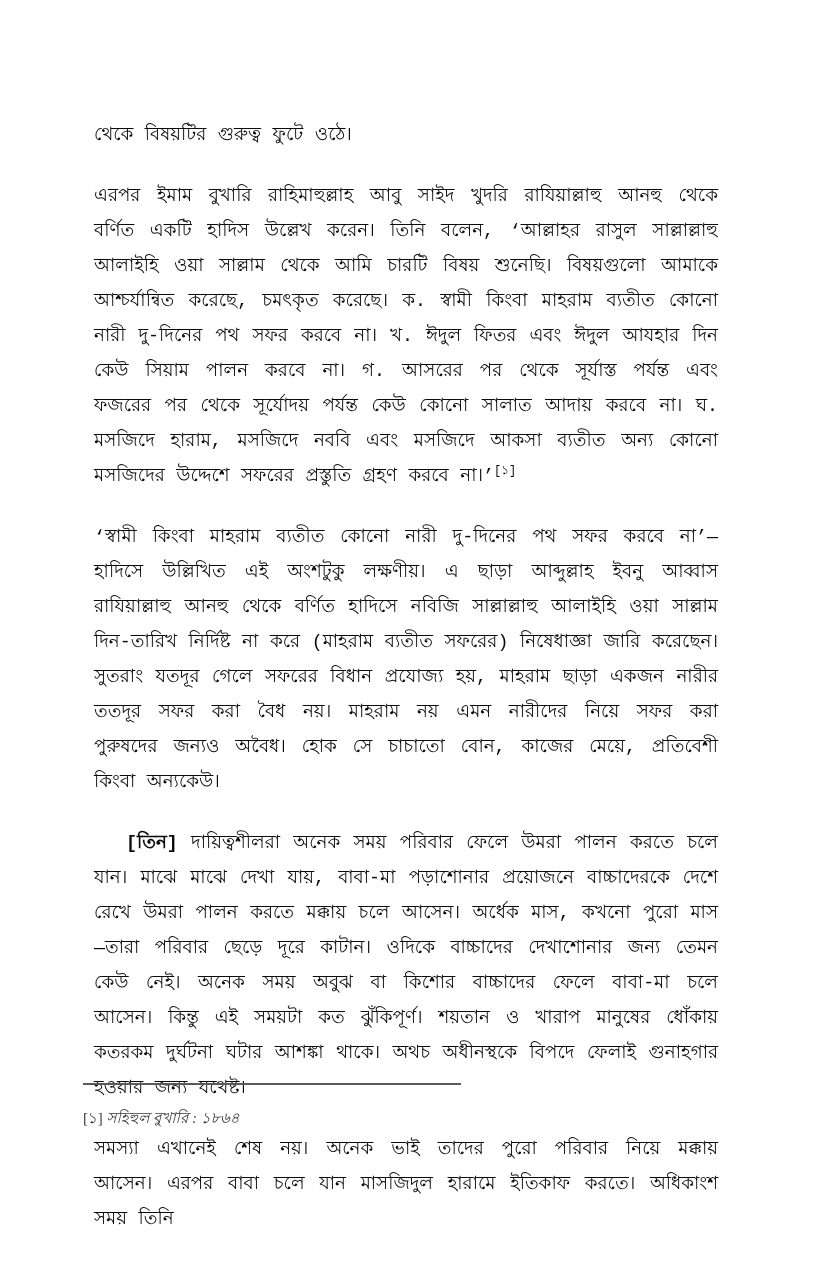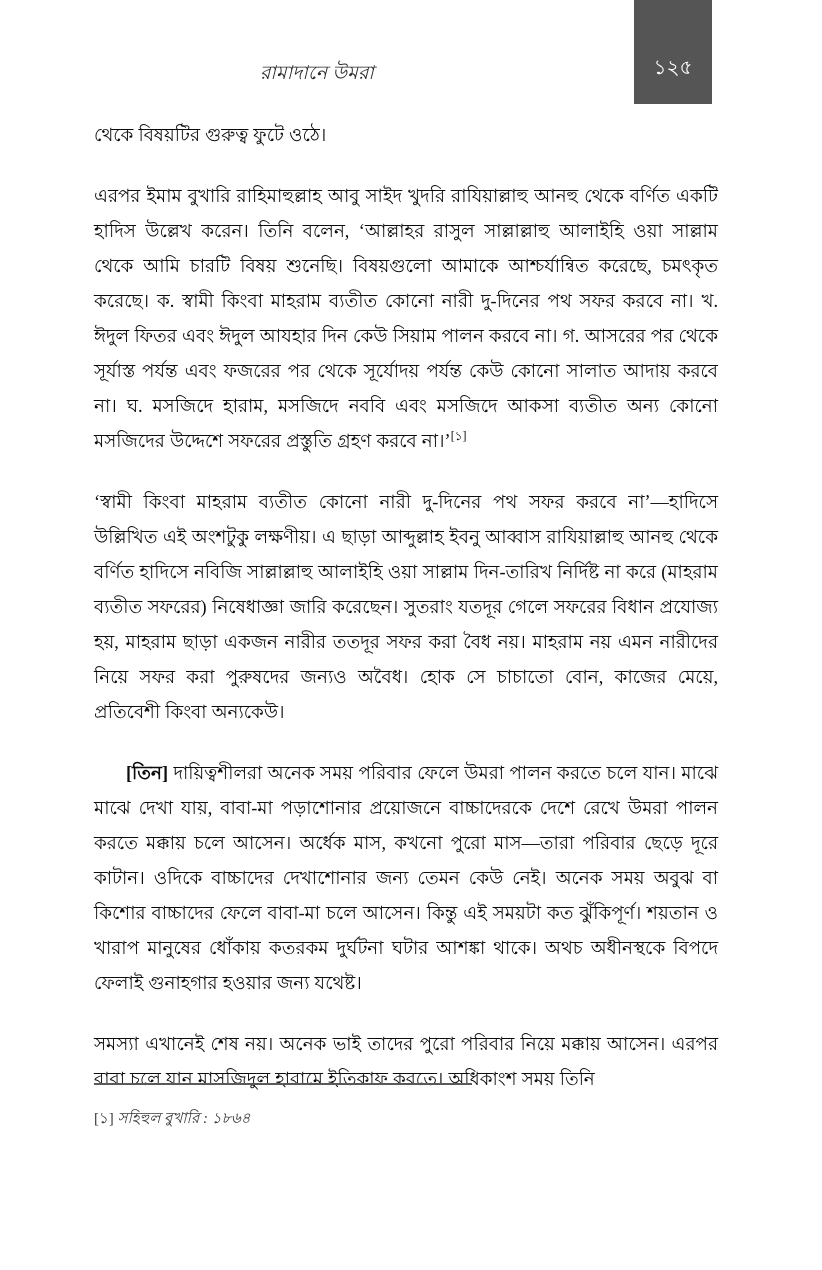--- a/index.html
+++ b/index.html
@@ -58,20 +58,21 @@
     font-size: 20px;
     line-height: 1;
   }
 
   
   .content {
     position: absolute;
     left: 94px;
     top: 118px;
     width: 624px;
+    font-family: Liberation Mono, monospace;
   }
   p.para {
     margin: 0 0 26px 0;
     font-size: 18.3px;
     line-height: 35px;
     text-align: justify;
     text-justify: inter-word;
     color: #0b0b0b;
     word-spacing: 0.5px;
   }
@@ -84,21 +85,21 @@
   }
   .fn-ref {
     font-size: 12px;
     vertical-align: super;
     line-height: 0;
   }
 
   
   .footnote-area {
     position: absolute;
-    left: 94px;
+    left: 83px;
     top: 1083px;
     width: 624px;
   }
   .footnote-rule {
     width: 378px;
     height: 2px;
     background: #5a5a5a;
     margin: 0 0 22px 0;
   }
   .footnote-item {
@@ -109,26 +110,20 @@
   }
   .footnote-num {
     font-style: normal;
   }
 </style>
 </head>
 <body>
 
 <div class="page">
 
-  <div class="page-header">
-    <div class="header-title">রামাদানে উমরা</div>
-    <div class="folio-box">
-      <div class="folio-number">১২৫</div>
-    </div>
-  </div>
 
   <div class="content">
 
     <p class="para"><span>থেকে বিষয়টির গুরুত্ব ফুটে ওঠে।</span></p>
 
     <p class="para"><span>এরপর ইমাম বুখারি রাহিমাহুল্লাহ আবু সাইদ খুদরি রাযিয়াল্লাহু আনহু থেকে বর্ণিত একটি হাদিস উল্লেখ করেন। তিনি বলেন, ‘আল্লাহর রাসুল সাল্লাল্লাহু আলাইহি ওয়া সাল্লাম থেকে আমি চারটি বিষয় শুনেছি। বিষয়গুলো আমাকে আশ্চর্যান্বিত করেছে, চমৎকৃত করেছে। ক. স্বামী কিংবা মাহরাম ব্যতীত কোনো নারী দু-দিনের পথ সফর করবে না। খ. ঈদুল ফিতর এবং ঈদুল আযহার দিন কেউ সিয়াম পালন করবে না। গ. আসরের পর থেকে সূর্যাস্ত পর্যন্ত এবং ফজরের পর থেকে সূর্যোদয় পর্যন্ত কেউ কোনো সালাত আদায় করবে না। ঘ. মসজিদে হারাম, মসজিদে নববি এবং মসজিদে আকসা ব্যতীত অন্য কোনো মসজিদের উদ্দেশে সফরের প্রস্তুতি গ্রহণ করবে না।’</span><span class="fn-ref">[১]</span></p>
 
     <p class="para"><span>‘স্বামী কিংবা মাহরাম ব্যতীত কোনো নারী দু-দিনের পথ সফর করবে না’—হাদিসে উল্লিখিত এই অংশটুকু লক্ষণীয়। এ ছাড়া আব্দুল্লাহ ইবনু আব্বাস রাযিয়াল্লাহু আনহু থেকে বর্ণিত হাদিসে নবিজি সাল্লাল্লাহু আলাইহি ওয়া সাল্লাম দিন-তারিখ নির্দিষ্ট না করে (মাহরাম ব্যতীত সফরের) নিষেধাজ্ঞা জারি করেছেন। সুতরাং যতদূর গেলে সফরের বিধান প্রযোজ্য হয়, মাহরাম ছাড়া একজন নারীর ততদূর সফর করা বৈধ নয়। মাহরাম নয় এমন নারীদের নিয়ে সফর করা পুরুষদের জন্যও অবৈধ। হোক সে চাচাতো বোন, কাজের মেয়ে, প্রতিবেশী কিংবা অন্যকেউ।</span></p>
 
     <p class="para"><span class="lead-marker">[তিন]</span><span> দায়িত্বশীলরা অনেক সময় পরিবার ফেলে উমরা পালন করতে চলে যান। মাঝে মাঝে দেখা যায়, বাবা-মা পড়াশোনার প্রয়োজনে বাচ্চাদেরকে দেশে রেখে উমরা পালন করতে মক্কায় চলে আসেন। অর্ধেক মাস, কখনো পুরো মাস—তারা পরিবার ছেড়ে দূরে কাটান। ওদিকে বাচ্চাদের দেখাশোনার জন্য তেমন কেউ নেই। অনেক সময় অবুঝ বা কিশোর বাচ্চাদের ফেলে বাবা-মা চলে আসেন। কিন্তু এই সময়টা কত ঝুঁকিপূর্ণ। শয়তান ও খারাপ মানুষের ধোঁকায় কতরকম দুর্ঘটনা ঘটার আশঙ্কা থাকে। অথচ অধীনস্থকে বিপদে ফেলাই গুনাহগার হওয়ার জন্য যথেষ্ট।</span></p>

